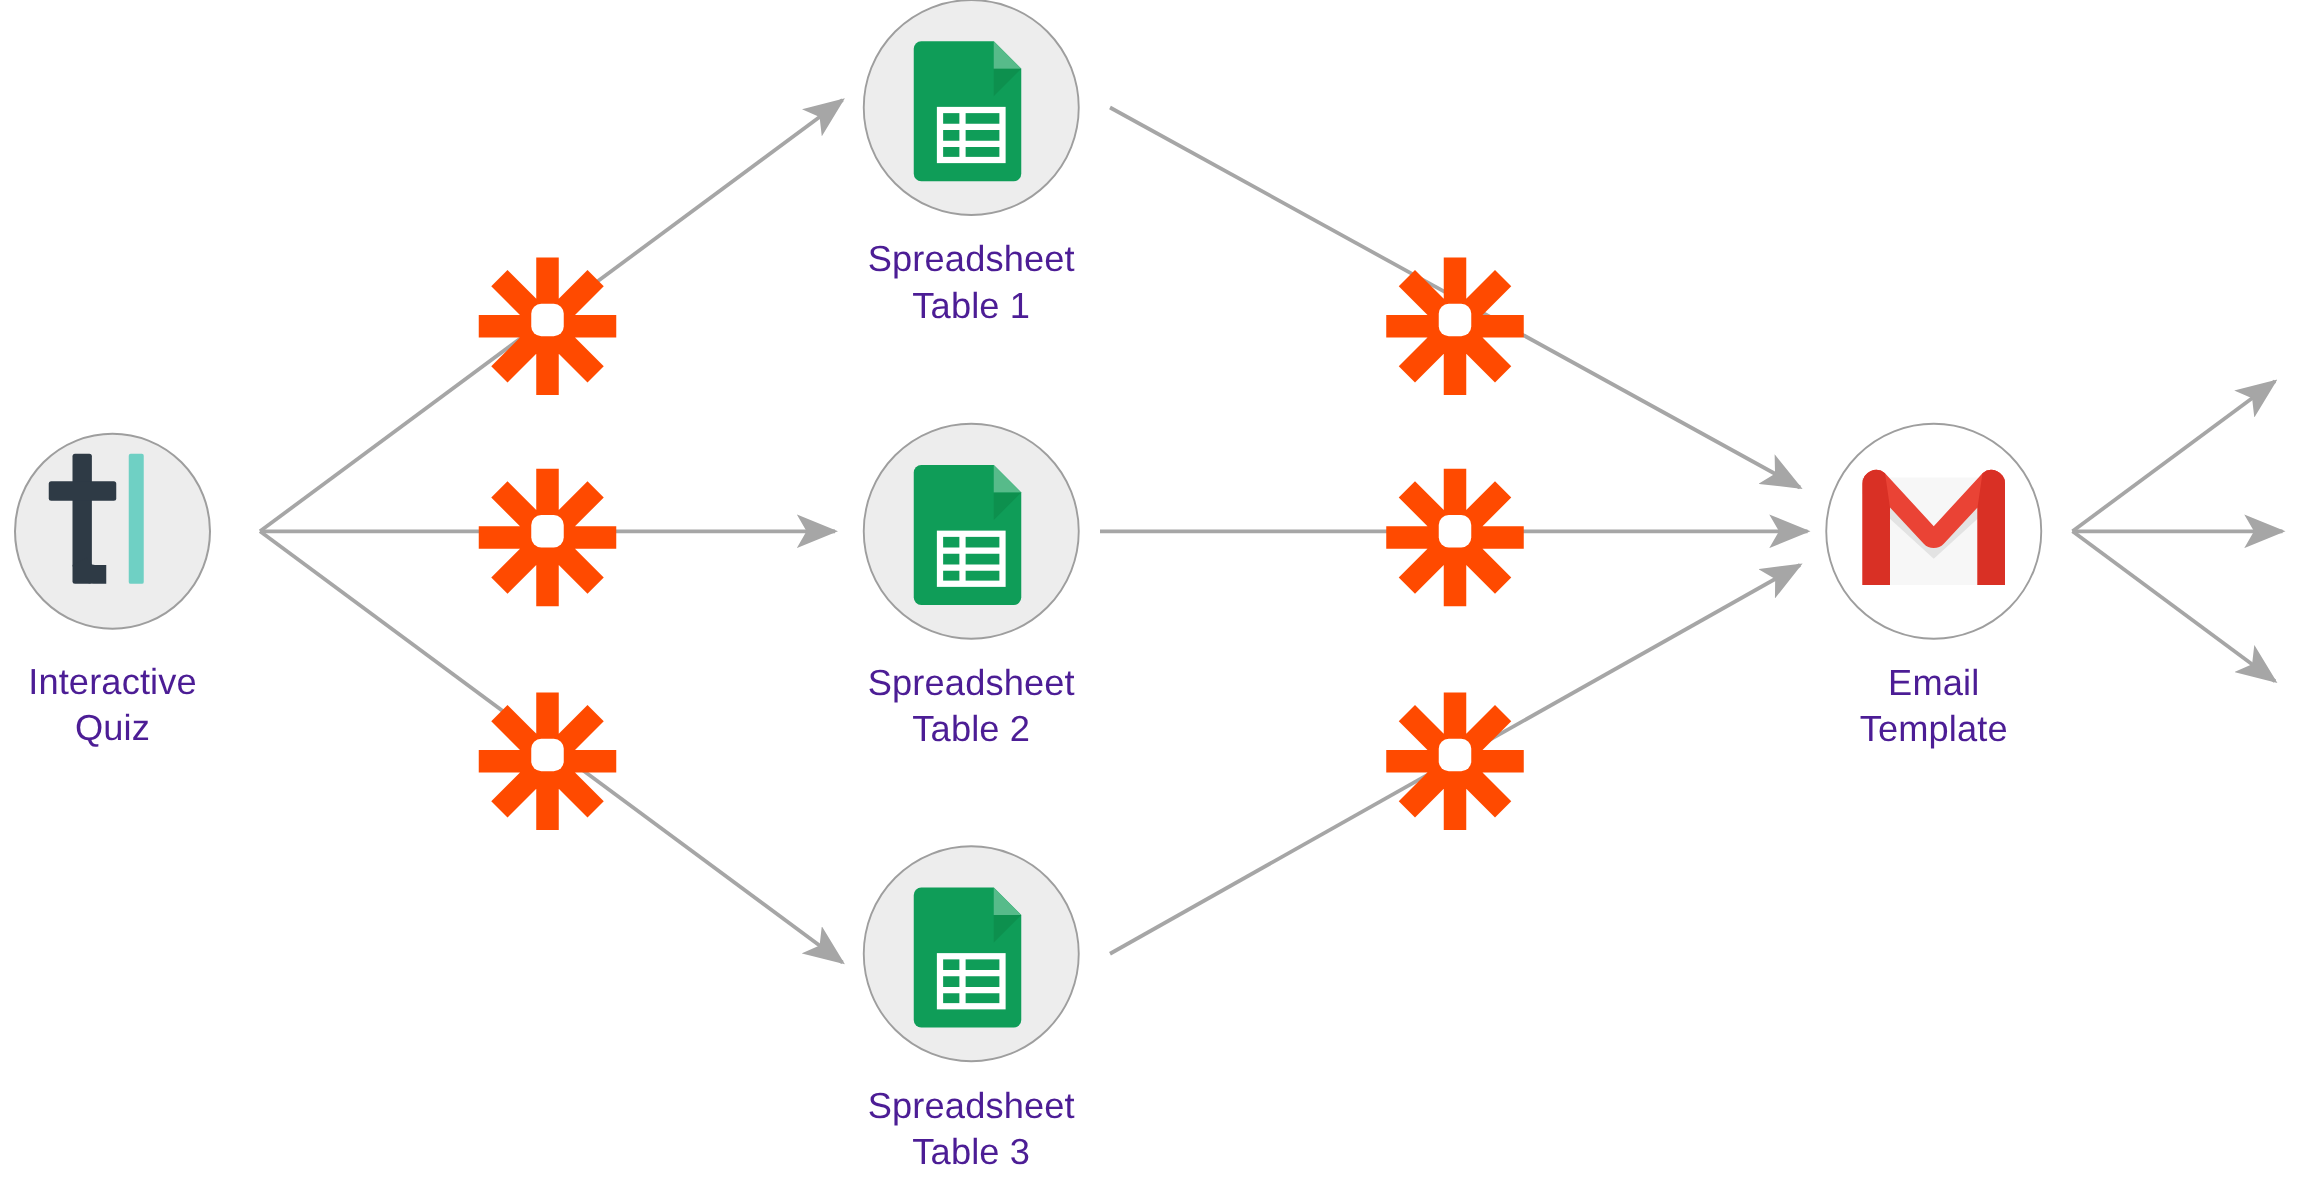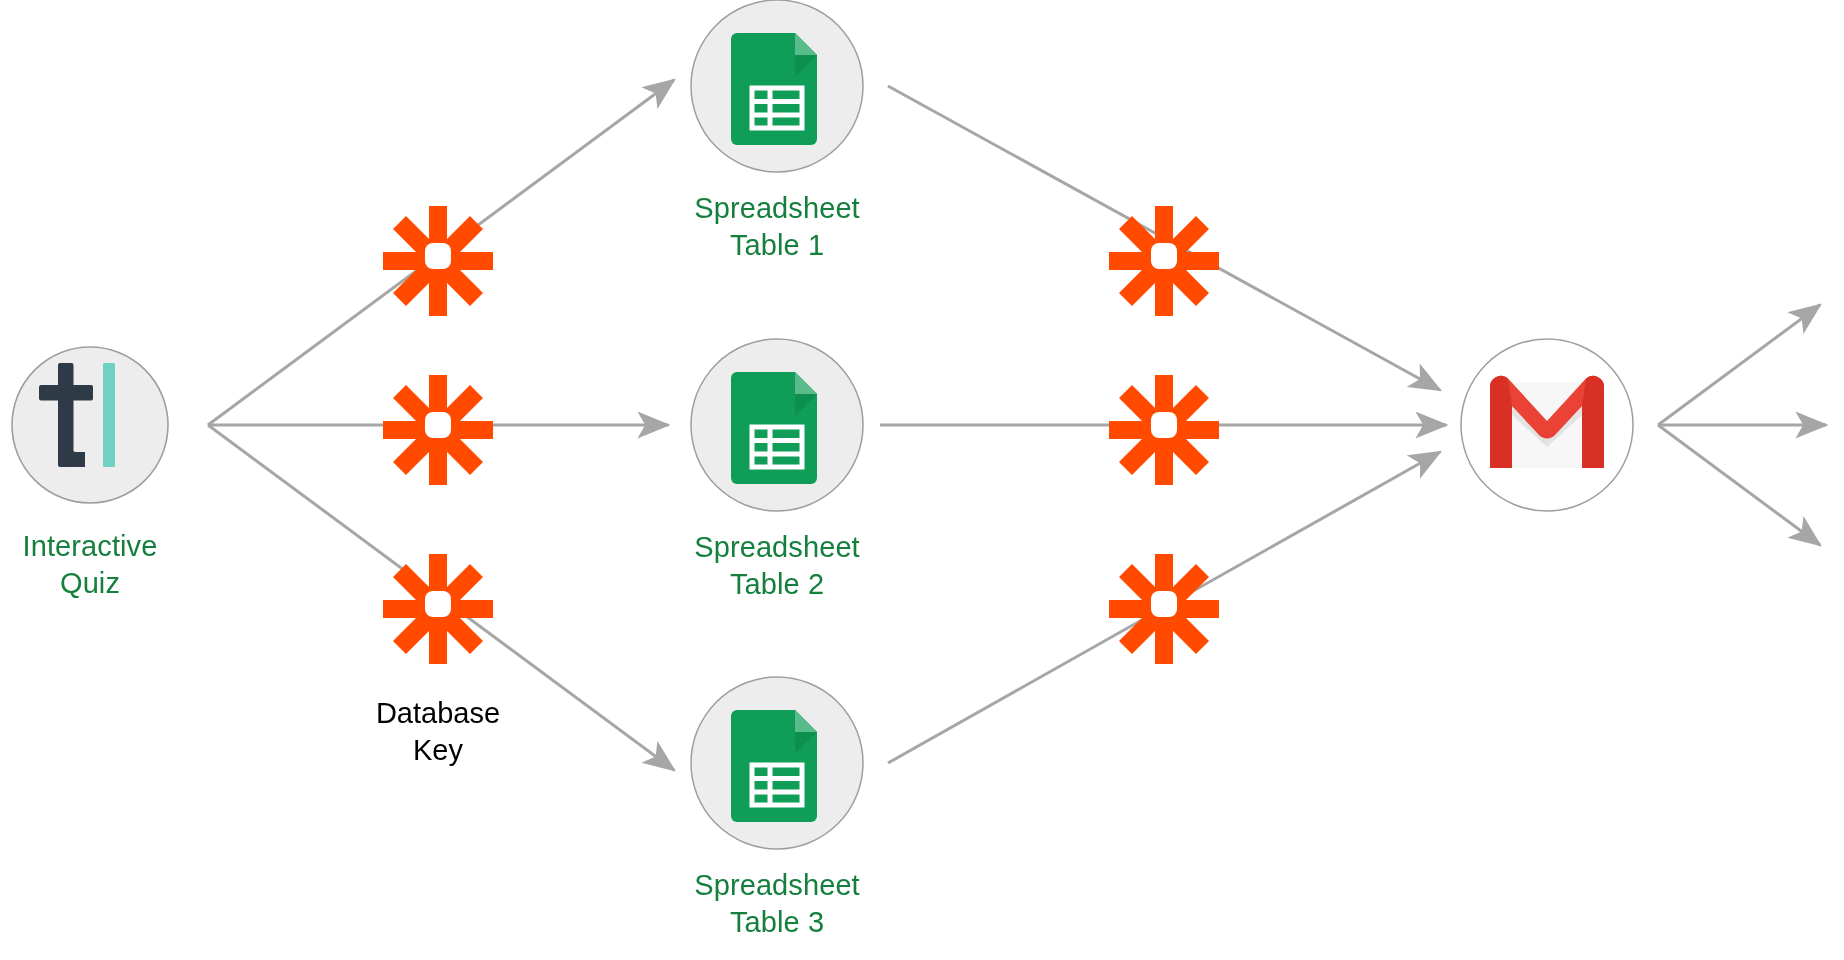--- a/index.html
+++ b/index.html
@@ -24,21 +24,21 @@
     top: 0;
     width: 1844px;
     height: 960px;
   }
   .node-label {
     position: absolute;
     text-align: center;
     font-family: "Liberation Sans", sans-serif;
     font-size: 29px;
     line-height: 1.27;
-    color: #15803d;
+    color: #4c1d95;
     white-space: pre-line;
     letter-spacing: 0.1px;
   }
   .edge-label {
     position: absolute;
     text-align: center;
     font-family: "Liberation Sans", sans-serif;
     font-size: 29px;
     line-height: 1.27;
     color: #000000;
@@ -187,18 +187,18 @@
 
   <div class="node-label" style="left:617px; top:190px; width:320px;">Spreadsheet
 Table 1</div>
 
   <div class="node-label" style="left:617px; top:529px; width:320px;">Spreadsheet
 Table 2</div>
 
   <div class="node-label" style="left:617px; top:867px; width:320px;">Spreadsheet
 Table 3</div>
 
-
-  <div class="edge-label" style="left:278px; top:695px; width:320px;">Database
-Key</div>
+  <div class="node-label" style="left:1387px; top:529px; width:320px;">Email
+Template</div>
+
 
 
 </div>
 
 </body></html>

